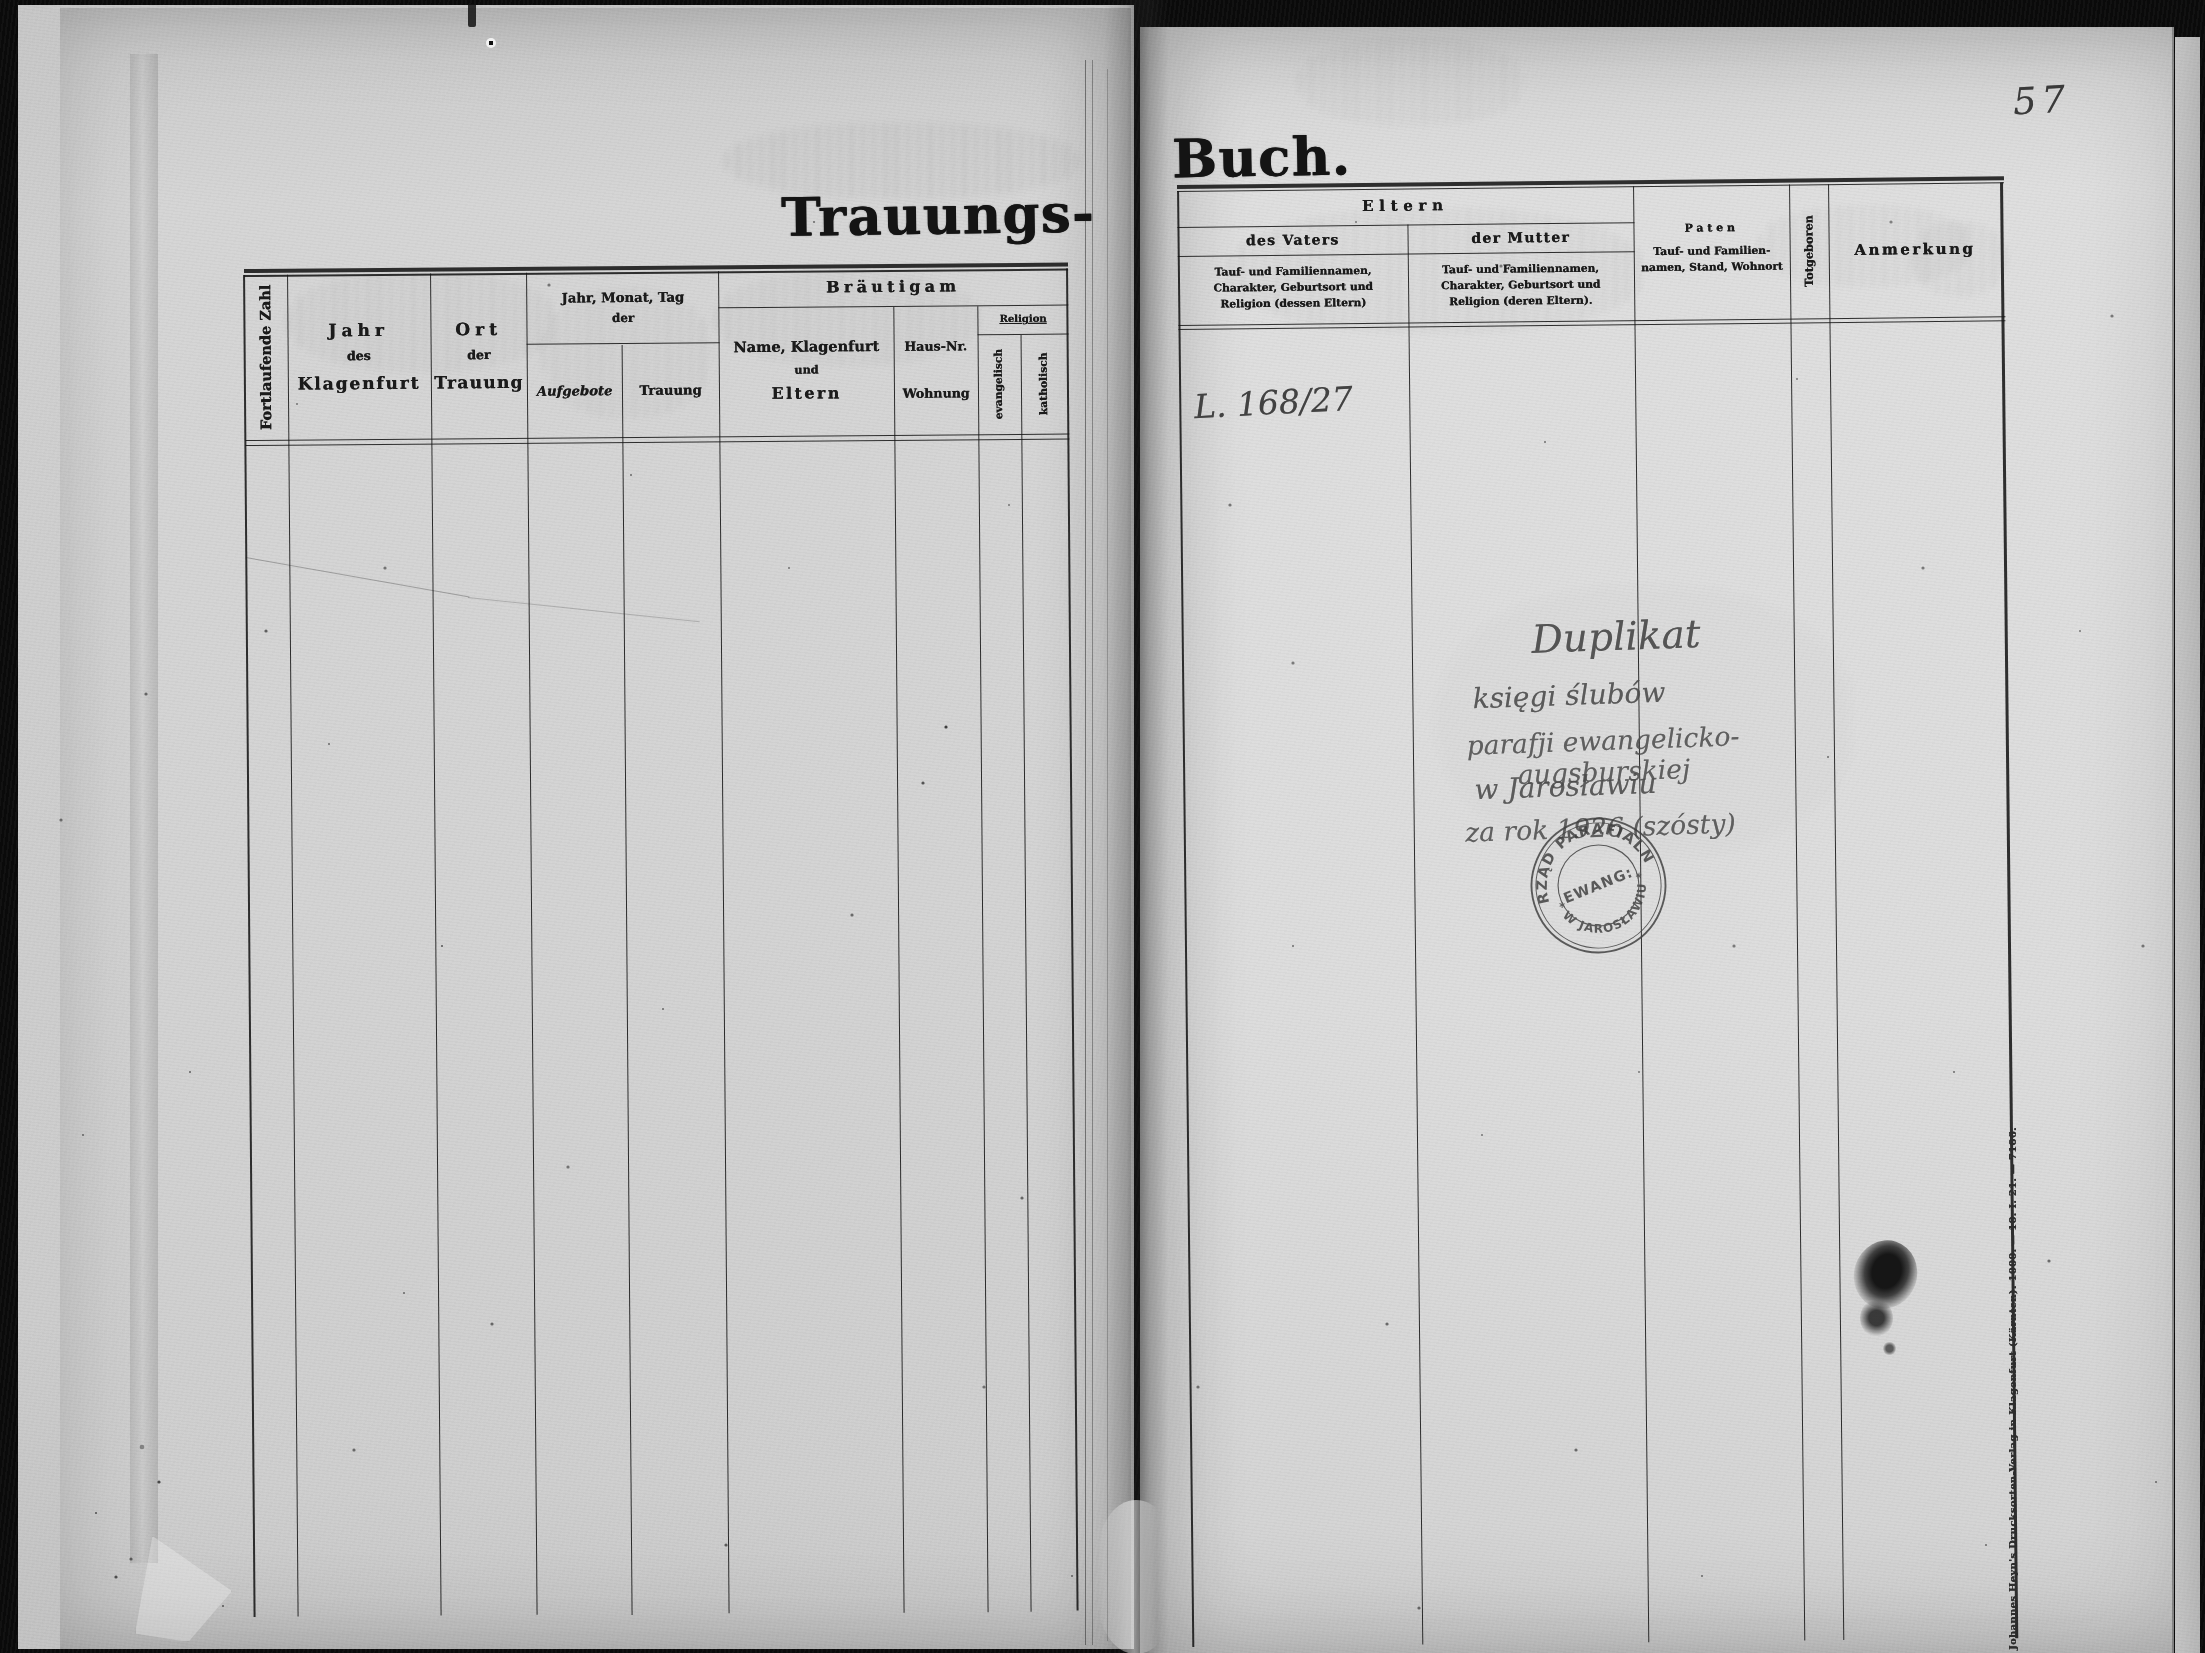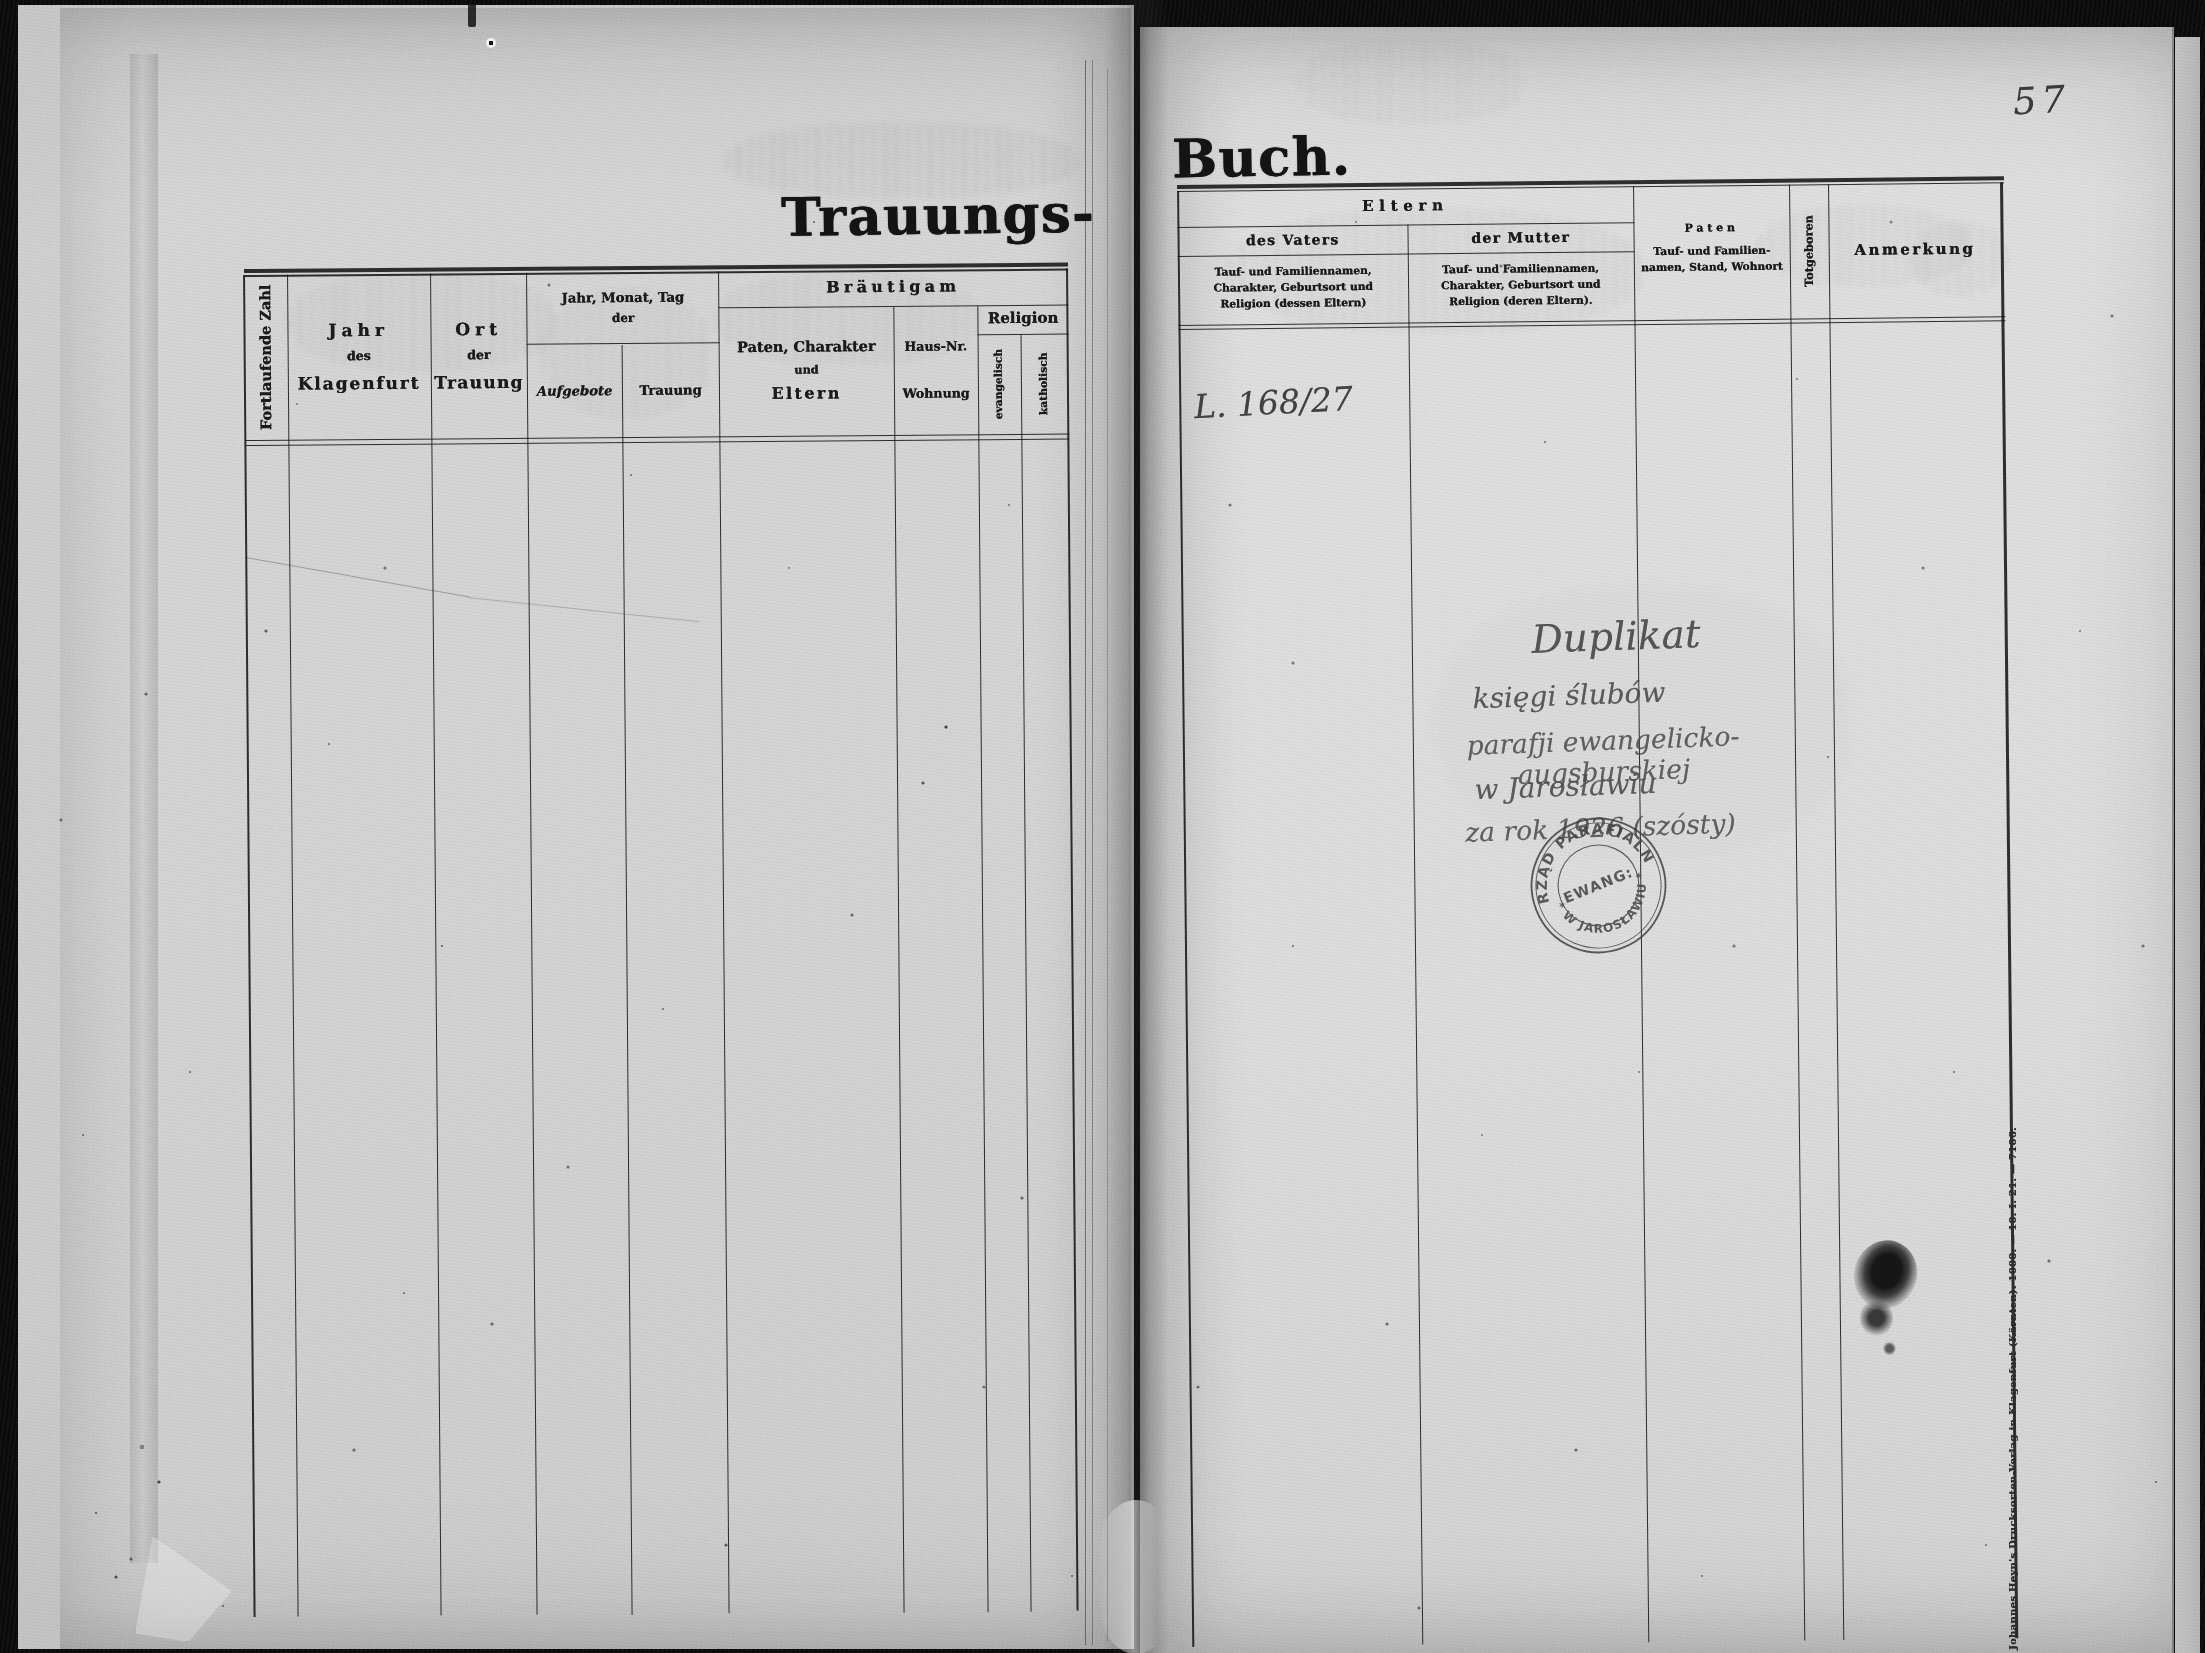--- a/index.html
+++ b/index.html
@@ -117,29 +117,29 @@
       <div style="font-size:17px;letter-spacing:1.3px;margin-top:10px;">Trauung</div>
     </div>
     <div class="cell" style="left:282px;top:7.6px;width:193px;height:69px;">
       <div style="font-size:13.2px;">Jahr, Monat, Tag</div>
       <div style="font-size:12px;margin-top:6.3px;">der</div>
     </div>
     <div class="cell" style="left:282px;top:80px;width:95px;height:90px;font-size:13.2px;font-style:italic;">Aufgebote</div>
     <div class="cell" style="left:377px;top:80px;width:97px;height:90px;font-size:13.2px;">Trauung</div>
     <div class="cell" style="left:474px;top:6.3px;width:350px;height:34px;font-size:15.8px;letter-spacing:4.4px;">Bräutigam</div>
     <div class="cell" style="left:474px;top:43px;width:175px;height:127px;">
-      <div style="font-size:14.5px;">Paten, Charakter</div>
+      <div style="font-size:14.5px;">Name, Klagenfurt</div>
       <div style="font-size:11.3px;margin-top:7.6px;">und</div>
       <div style="font-size:15.8px;letter-spacing:2.5px;margin-top:8.8px;">Eltern</div>
     </div>
     <div class="cell" style="left:649px;top:43px;width:84px;height:127px;">
       <div style="font-size:12.6px;">Haus-Nr.</div>
       <div style="font-size:12.6px;margin-top:32px;">Wohnung</div>
     </div>
-    <div class="cell" style="left:733px;top:42px;width:91px;height:28px;font-size:15px;">Religion</div>
+    <div class="cell" style="left:733px;top:42px;width:91px;height:28px;font-size:10px;text-decoration:underline;">Religion</div>
     <div class="cell" style="left:733px;top:72px;width:43px;height:98px;font-size:10.7px;">
       <span class="vt">evangelisch</span>
     </div>
     <div class="cell" style="left:776px;top:72px;width:46px;height:98px;font-size:10.7px;">
       <span class="vt">katholisch</span>
     </div>
   </div>
 
   <div class="tablewrap" style="left:1177px;top:185px;width:827px;height:1463px;transform:rotate(-0.6deg);">
     <div class="hline" style="left:0;top:0;width:827px;height:3.8px;"></div>

